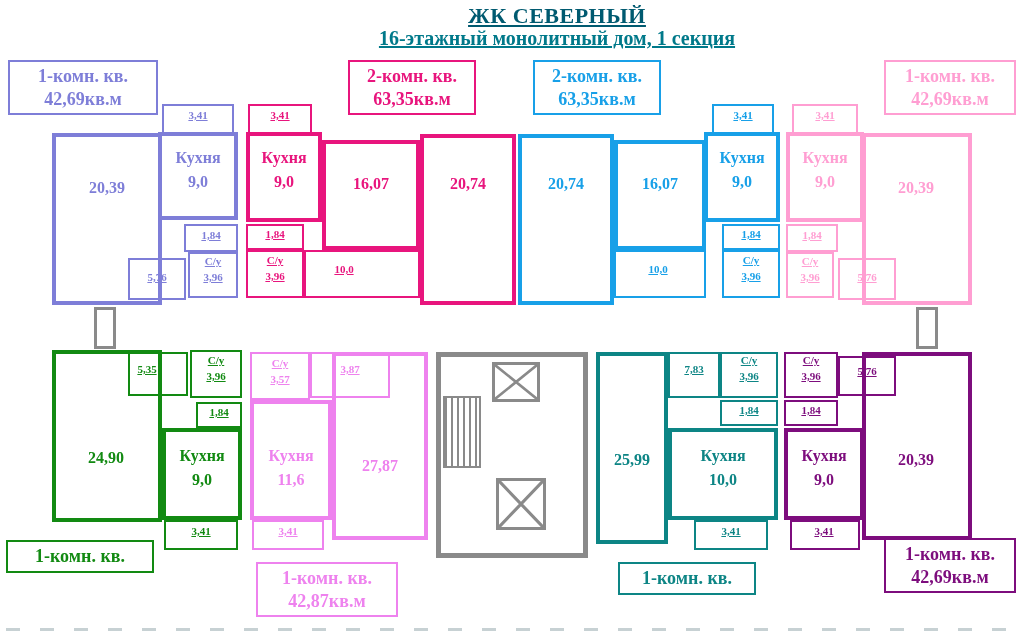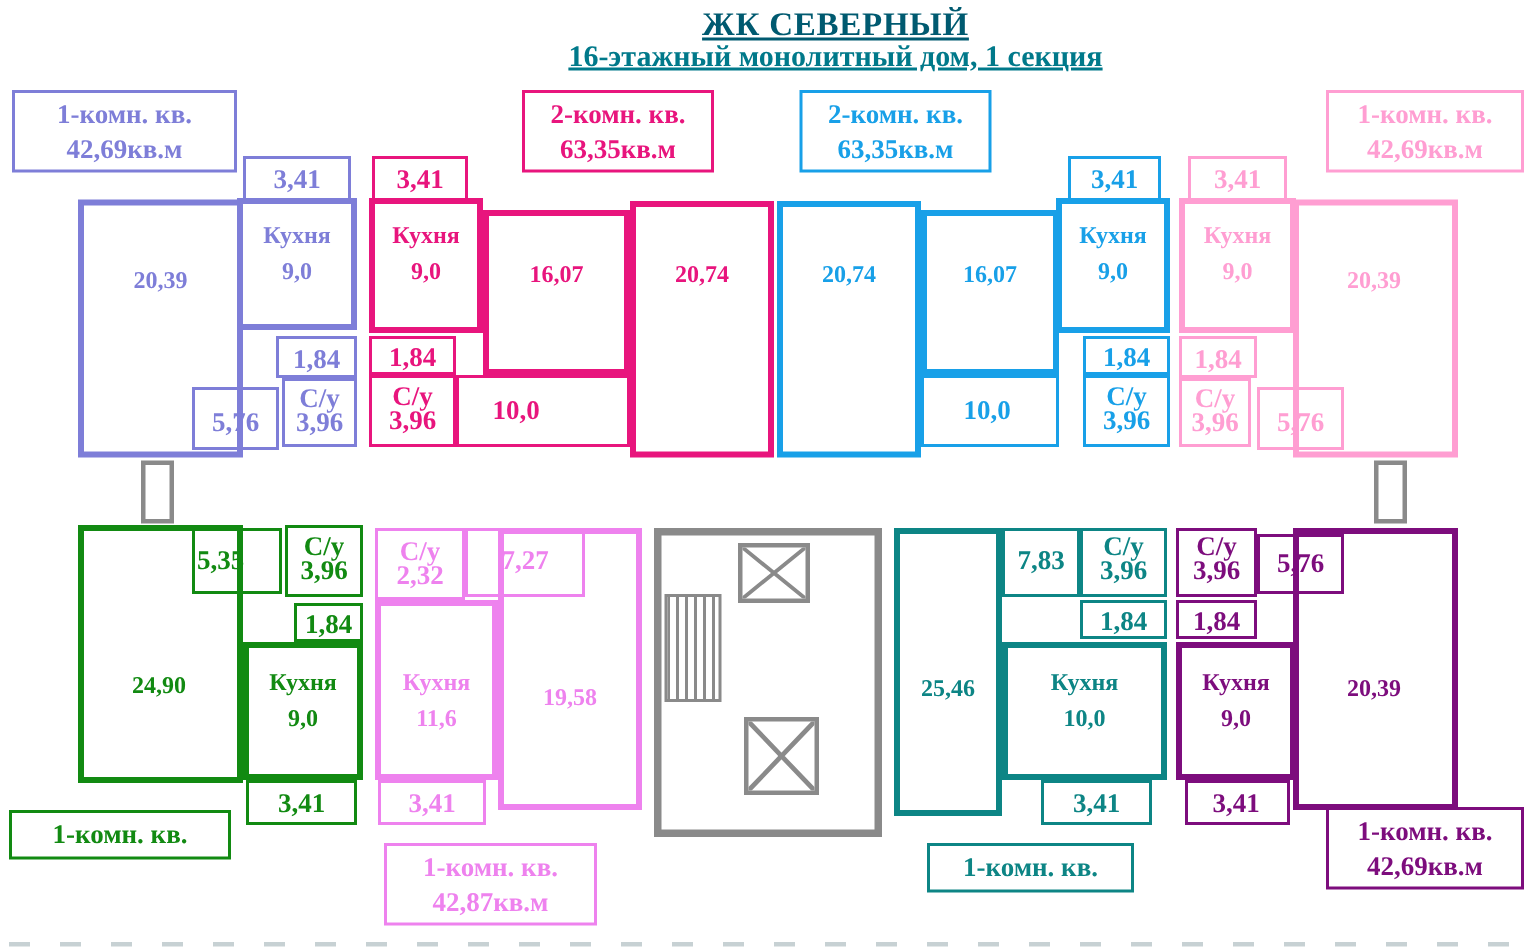--- a/index.html
+++ b/index.html
@@ -16,21 +16,21 @@
 
   .c-a1{--c:#7e7ed8;} .c-a2{--c:#e8157d;} .c-a3{--c:#18a0e8;} .c-a4{--c:#ff9ed2;}
   .c-a5{--c:#128a12;} .c-a6{--c:#ee82ee;} .c-a7{--c:#0d8585;} .c-a8{--c:#7d0d7d;}
   .c-gray{--c:#8a8a8a;}
 
   .room { position:absolute; border:4px solid var(--c); background:transparent; }
   .thin { border-width:2px; }
 
   .rlabel { position:absolute; color:var(--c); font-weight:bold; text-align:center;
     font-size:16px; line-height:1.05; white-space:nowrap; }
-  .rlabel.sm { font-size:18px; }
+  .rlabel.sm { font-size:11px;text-decoration:underline; }
 
   .apt-label { position:absolute; border:2px solid var(--c); color:var(--c);
     background:#fff; font-weight:bold; font-size:18px; text-align:center;
     padding:3px 2px; line-height:1.25; }
 
   .stairs { position:absolute; border:2px solid #8a8a8a;
     background:repeating-linear-gradient(to right,#8a8a8a 0 2px,transparent 2px 6px); }
   .xbox svg { display:block; width:100%; height:100%; }
   .ticks { position:absolute; left:6px; top:628px; width:1012px; height:3px; opacity:.5;
     background:repeating-linear-gradient(to right,#8fa3a8 0 14px,transparent 14px 34px); }
@@ -156,28 +156,28 @@
     <div class="rlabel sm" style="left:170px;top:526px;width:62px">3,41</div>
   </div>
 
   <div class="apt c-a6">
     <div class="apt-label" style="left:256px;top:562px;width:142px">
       <div>1-комн. кв.</div>
       <div>42,87кв.м</div>
     </div>
     <div class="room thin" style="left:250px;top:352px;width:60px;height:48px"></div>
     <div class="rlabel sm" style="left:252px;top:358px;width:56px">С/у</div>
-    <div class="rlabel sm" style="left:252px;top:374px;width:56px">2,32</div>
+    <div class="rlabel sm" style="left:252px;top:374px;width:56px">3,57</div>
     <div class="room thin" style="left:310px;top:352px;width:80px;height:46px"></div>
-    <div class="rlabel sm" style="left:320px;top:364px;width:60px">7,27</div>
+    <div class="rlabel sm" style="left:320px;top:364px;width:60px">3,87</div>
     <div class="room" style="left:250px;top:400px;width:82px;height:120px"></div>
     <div class="rlabel" style="left:252px;top:448px;width:78px">Кухня</div>
     <div class="rlabel" style="left:252px;top:472px;width:78px">11,6</div>
     <div class="room" style="left:332px;top:352px;width:96px;height:188px"></div>
-    <div class="rlabel" style="left:336px;top:458px;width:88px">19,58</div>
+    <div class="rlabel" style="left:336px;top:458px;width:88px">27,87</div>
     <div class="room thin" style="left:252px;top:520px;width:72px;height:30px"></div>
     <div class="rlabel sm" style="left:258px;top:526px;width:60px">3,41</div>
   </div>
 
   <div class="apt c-gray">
     <div class="room" style="left:436px;top:352px;width:152px;height:206px;border-width:5px"></div>
     <div class="stairs" style="left:443px;top:396px;width:38px;height:72px"></div>
     <div class="room xbox" style="left:492px;top:362px;width:48px;height:40px;border-width:3px">
       <svg viewBox="0 0 100 100" preserveAspectRatio="none">
           <path d="M0 0 L100 100 M100 0 L0 100" stroke="#8a8a8a" stroke-width="7" fill="none"></path>
@@ -188,21 +188,21 @@
           <path d="M0 0 L100 100 M100 0 L0 100" stroke="#8a8a8a" stroke-width="7" fill="none"></path>
         </svg>
     </div>
   </div>
 
   <div class="apt c-a7">
     <div class="apt-label" style="left:618px;top:562px;width:138px">
       <div>1-комн. кв.</div>
     </div>
     <div class="room" style="left:596px;top:352px;width:72px;height:192px"></div>
-    <div class="rlabel" style="left:596px;top:452px;width:72px">25,46</div>
+    <div class="rlabel" style="left:596px;top:452px;width:72px">25,99</div>
     <div class="room thin" style="left:668px;top:352px;width:52px;height:46px"></div>
     <div class="rlabel sm" style="left:670px;top:364px;width:48px">7,83</div>
     <div class="room thin" style="left:720px;top:352px;width:58px;height:46px"></div>
     <div class="rlabel sm" style="left:722px;top:355px;width:54px">С/у</div>
     <div class="rlabel sm" style="left:722px;top:371px;width:54px">3,96</div>
     <div class="room thin" style="left:720px;top:400px;width:58px;height:26px"></div>
     <div class="rlabel sm" style="left:722px;top:405px;width:54px">1,84</div>
     <div class="room" style="left:668px;top:428px;width:110px;height:92px"></div>
     <div class="rlabel" style="left:670px;top:448px;width:106px">Кухня</div>
     <div class="rlabel" style="left:670px;top:472px;width:106px">10,0</div>

